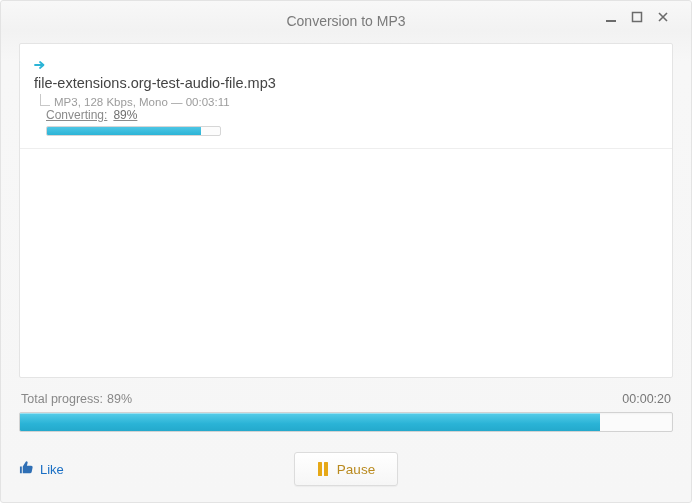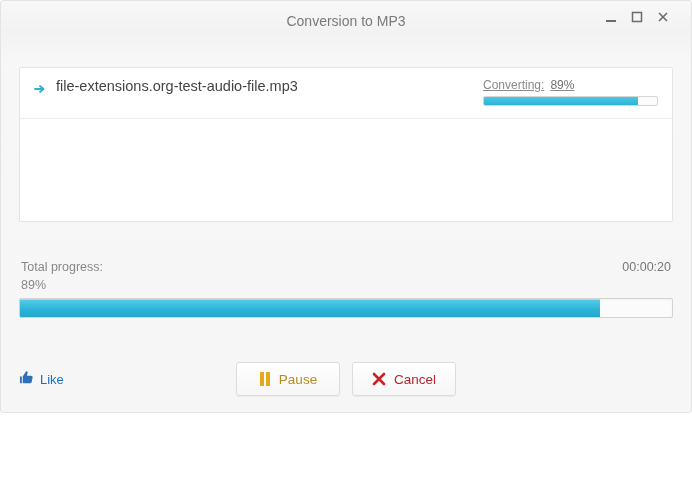--- a/index.html
+++ b/index.html
@@ -1,26 +1,26 @@
 <!DOCTYPE html>
 <html><head>
 <meta charset="utf-8">
 <style>
   * { box-sizing: border-box; margin: 0; padding: 0; }
   html, body { width: 692px; height: 503px; font-family: "Segoe UI", Arial, sans-serif; }
   body { background: #fff; }
 
   .window {
-    width: 692px; height: 413px;
+    width: 692px; height: 503px;
     background: linear-gradient(#f8f8f8, #f2f2f2 30px, #f7f7f7 60px, #f6f6f6);
     border: 1px solid #e3e3e3;
     border-radius: 3px;
     position: relative;
     padding: 10px 18px 14px 18px;
-    display: flex; flex-direction: column; gap: 24px;
+    display: flex; flex-direction: column;
   }
 
   
   .titlebar {
     height: 32px;
     display: flex; align-items: center; justify-content: center;
     position: relative;
     margin: -6px -6px 6px -6px;
   }
   .title-text { color: #7a7a7a; font-size: 14px; }
@@ -35,20 +35,21 @@
     border: 1px solid #e4e4e4;
     border-radius: 2px;
     box-shadow: inset 0 1px 0 rgba(255,255,255,0.8);
     padding: 0;
     overflow: hidden;
   }
   .file-row {
     display: flex; align-items: flex-start;
     padding: 10px 14px 12px 14px;
     border-bottom: 1px solid #eeeeee;
+    flex-direction: column;
   }
   .file-arrow { width: 16px; margin-top: 3px; margin-right: 6px; color: #2bb4d6; flex: 0 0 auto; }
   .file-main { flex: 1 1 auto; min-width: 0; }
   .file-name { color: #444; font-size: 14.5px; line-height: 1.2; }
   .file-meta-wrap { display:flex; align-items:flex-start; gap:4px; margin-top:4px; margin-left: 6px; }
   .file-meta-elbow { width:10px; height:12px; border-left:1px solid #c8c8c8; border-bottom:1px solid #c8c8c8; margin-top:-2px; }
   .file-meta { color: #9c9c9c; font-size: 11.5px; }
   .file-status { flex: 0 0 auto; width: 175px; margin-left: 12px; }
   .file-status-text { color: #8a8a8a; font-size: 12px; display:flex; justify-content: flex-start; gap:4px; margin-bottom: 4px; text-decoration: underline; }
   .file-status-text .pct { color:#6f6f6f; margin-left:2px; }
@@ -57,21 +58,21 @@
     background: #fcfcfc; overflow: hidden;
   }
   .mini-progress .bar {
     height: 100%;
     background: linear-gradient(#4ec6e5, #2bb4d6);
   }
 
   
   .total-block { margin-top: 14px; }
   .total-header { display:flex; justify-content: space-between; align-items: baseline; color:#888; font-size: 12.5px; margin-bottom: 6px; padding: 0 2px; }
-  .total-header .lbl { display:flex; gap:4px;flex-direction:column; }
+  .total-header .lbl { display:flex; gap:4px; }
   .total-header .time { color:#777;text-align:center; }
   .big-progress {
     width: 100%; height: 20px; border: 1px solid #d2d2d2; border-radius: 2px;
     background: #fbfbfb; overflow: hidden;
     box-shadow: inset 0 1px 2px rgba(0,0,0,0.04);
   }
   .big-progress .bar {
     height:100%;
     background: linear-gradient(#57cde9, #2ab3d6 60%, #24a9cc);
     box-shadow: inset 0 1px 0 rgba(255,255,255,0.4);
@@ -123,20 +124,24 @@
 
   <div class="list-panel">
     <div class="file-row">
       <div class="file-arrow">
         <svg width="12" height="12" viewBox="0 0 12 12">
             <path d="M1 6 H9 M6 3 L9.5 6 L6 9" fill="none" stroke="currentColor" stroke-width="1.8" stroke-linecap="round" stroke-linejoin="round"></path>
           </svg>
       </div>
       <div class="file-main">
         <div class="file-name">file-extensions.org-test-audio-file.mp3</div>
+        <div class="file-meta-wrap">
+          <div class="file-meta-elbow"></div>
+          <div class="file-meta">MP3, 128 Kbps, Mono — 00:03:11</div>
+        </div>
       </div>
       <div class="file-status">
         <div class="file-status-text">
           <span>Converting:</span>
           <span class="pct">89%</span>
         </div>
         <div class="mini-progress">
           <div class="bar" style="width:89%"></div>
         </div>
       </div>
@@ -166,22 +171,16 @@
       <span>Like</span>
     </div>
     <div class="btn-group">
       <div class="btn pause">
         <svg class="pause-icon" width="12" height="14" viewBox="0 0 12 14">
             <rect x="1" y="0" width="4" height="14" rx="0.5"></rect>
             <rect x="7" y="0" width="4" height="14" rx="0.5"></rect>
           </svg>
         <span>Pause</span>
       </div>
-      <div class="btn cancel">
-        <svg class="cancel-icon" width="14" height="14" viewBox="0 0 14 14">
-            <path d="M2 2 L12 12 M12 2 L2 12" stroke="currentColor" stroke-width="2.6" stroke-linecap="round"></path>
-          </svg>
-        <span>Cancel</span>
-      </div>
     </div>
   </div>
 
 </div>
 
 </body></html>

